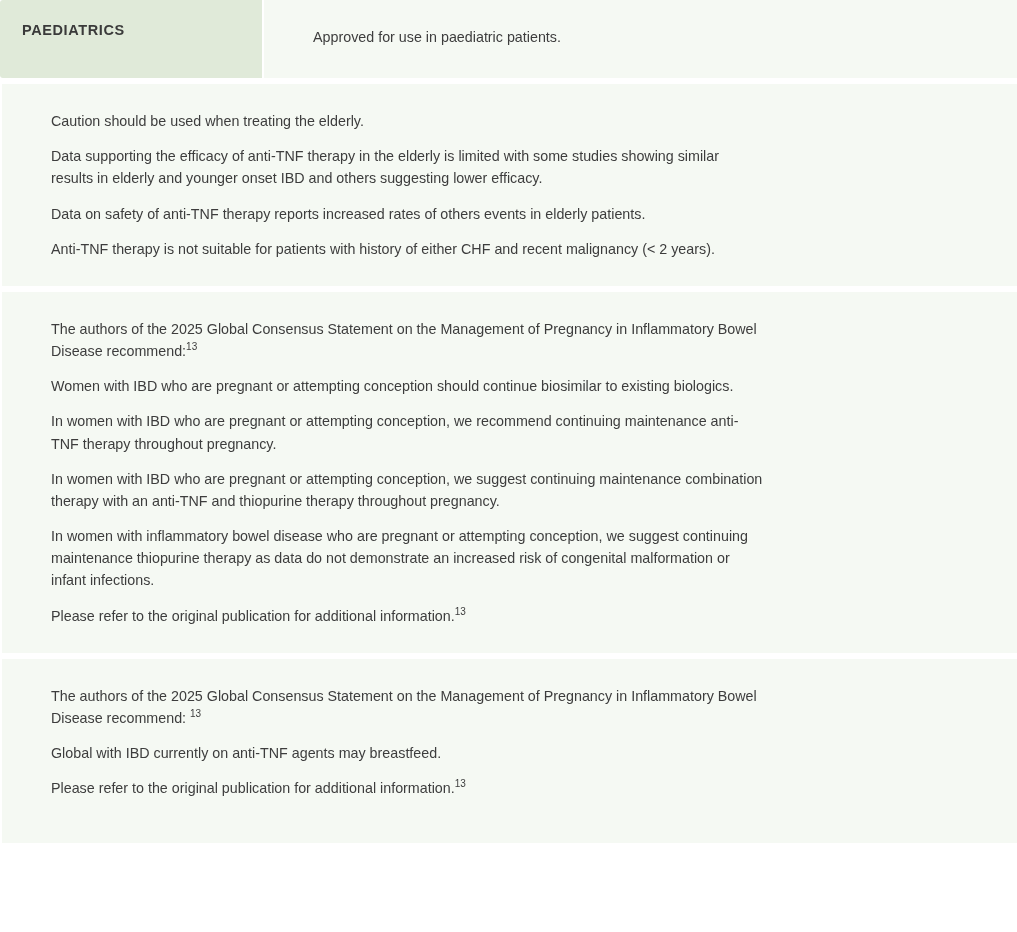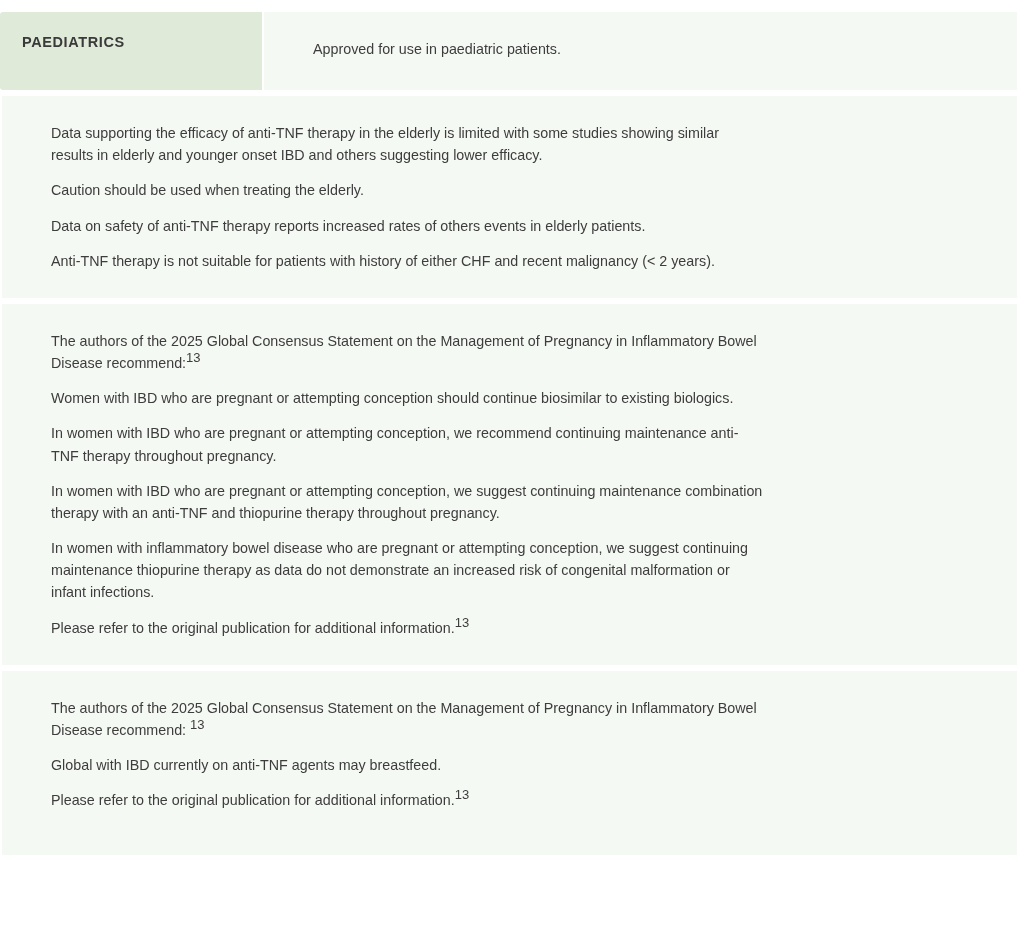--- a/index.html
+++ b/index.html
@@ -13,21 +13,21 @@
     font-family: "Liberation Sans", sans-serif;
     color: #333333;
     overflow: hidden;
   }
 
   .table {
     width: 1017px;
     display: flex;
     flex-direction: column;
     gap: 6px;
-    padding-top: 12px;
+    padding-top: 0;
     box-sizing: border-box;
   }
 
   .row {
     display: flex;
     align-items: stretch;
     width: 100%;
   }
 
   .label-cell {
@@ -62,21 +62,21 @@
     line-height: 1.55;
     color: #3d3d3d;
     margin: 0 0 13px 15px;
     max-width: 712px;
   }
   .para:last-child {
     margin-bottom: 0;
   }
 
   sup {
-    font-size: 13px;
+    font-size: 10px;
     vertical-align: super;
     line-height: 0;
   }
 
   
   .row-paediatrics .label-cell { padding-top: 22px; }
   .row-paediatrics .content-cell { padding-top: 26px; padding-bottom: 30px; }
 
   .row-elderly .content-cell { padding-top: 26px; padding-bottom: 26px; }
 
@@ -93,22 +93,22 @@
     <div class="row row-paediatrics">
       <div class="label-cell">
         <div class="label-text">PAEDIATRICS</div>
       </div>
       <div class="content-cell">
         <p class="para"><span>Approved for use in paediatric patients.</span></p>
       </div>
     </div>
     <div class="row row-elderly">
       <div class="content-cell">
+        <p class="para"><span>Caution should be used when treating the elderly.</span></p>
         <p class="para"><span>Data supporting the efficacy of anti-TNF therapy in the elderly is limited with some studies showing similar results in elderly and younger onset IBD and others suggesting lower efficacy.</span></p>
-        <p class="para"><span>Caution should be used when treating the elderly.</span></p>
         <p class="para"><span>Data on safety of anti-TNF therapy reports increased rates of others events in elderly patients.</span></p>
         <p class="para"><span>Anti-TNF therapy is not suitable for patients with history of either CHF and recent malignancy (&lt; 2 years).</span></p>
       </div>
     </div>
     <div class="row row-pregnancy">
       <div class="content-cell">
         <p class="para"><span>The authors of the 2025 Global Consensus Statement on the Management of Pregnancy in Inflammatory Bowel Disease recommend:</span><sup>13</sup></p>
         <p class="para"><span>Women with IBD who are pregnant or attempting conception should continue biosimilar to existing biologics.</span></p>
         <p class="para"><span>In women with IBD who are pregnant or attempting conception, we recommend continuing maintenance anti-TNF therapy throughout pregnancy.</span></p>
         <p class="para"><span>In women with IBD who are pregnant or attempting conception, we suggest continuing maintenance combination therapy with an anti-TNF and thiopurine therapy throughout pregnancy.</span></p>

